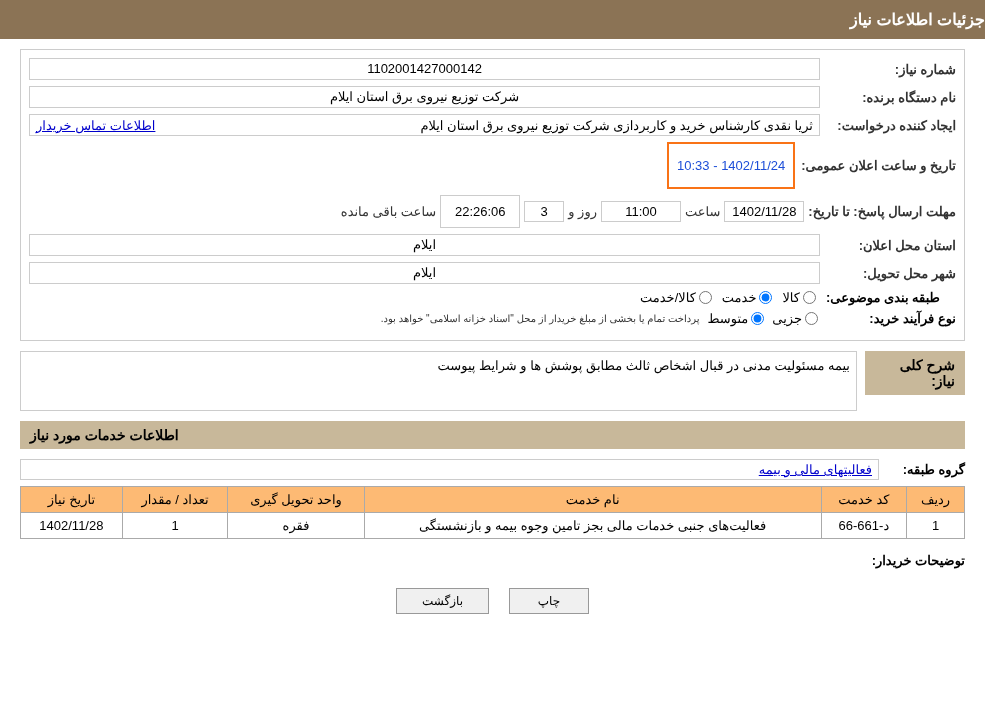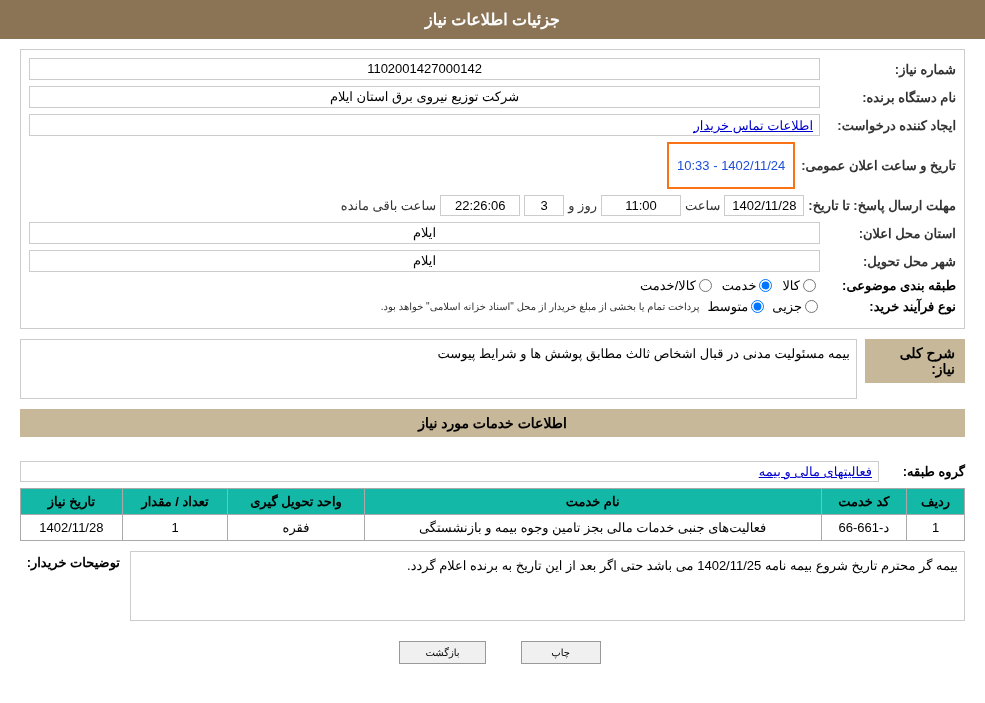--- a/index.html
+++ b/index.html
@@ -12,21 +12,21 @@
     .page-wrapper {
       width: 985px;
       min-height: 703px;
       background: #fff;
       margin: 0 auto;
     }
     
     .page-header {
       background: #8B7355;
       color: #fff;
-      text-align: center;
+      text-align: right;
       padding: 10px 0;
       font-size: 16px;
       font-weight: bold;
     }
     
     .main-content {
       padding: 10px 20px;
     }
     
     .info-section {
@@ -91,56 +91,56 @@
       background: #fff;
       min-width: 80px;
       text-align: center;
     }
     .deadline-small-label {
       color: #333;
       white-space: nowrap;
     }
     .remaining-box {
       border: 1px solid #ccc;
-      padding: 2px 6px;
+      padding: 8px 6px;
       background: #fff;
       min-width: 80px;
       text-align: center;
     }
     
     .radio-row {
       display: flex;
       align-items: center;
       gap: 10px;
       margin-bottom: 6px;
     }
     .radio-label {
       font-weight: bold;
       min-width: 130px;
-      text-align: right;
+      text-align: left;
     }
     .radio-item {
       display: flex;
       align-items: center;
       gap: 3px;
     }
     
     .contact-link {
       color: #0000cc;
       text-decoration: underline;
       cursor: pointer;
     }
     
     .section-header {
       background: #c8b89a;
       padding: 6px 10px;
       font-weight: bold;
       font-size: 14px;
-      margin: 8px 0 24px 0;
-      text-align: center;
+      margin: 8px 0 10px 0;
+      text-align: left;
     }
     
     .text-area {
       width: 100%;
       border: 1px solid #ccc;
       padding: 6px;
       min-height: 60px;
       font-family: Tahoma, Arial, sans-serif;
       font-size: 13px;
       resize: none;
@@ -163,25 +163,25 @@
       min-width: 80px;
     }
     
     .data-table {
       width: 100%;
       border-collapse: collapse;
       margin-bottom: 10px;
       font-size: 13px;
     }
     .data-table th {
-      background: #14b8a6;
+      background: #fdba74;
       border: 1px solid #aaa;
       padding: 5px 8px;
       text-align: center;
-      font-weight: bold;
+      font-weight: normal;
     }
     .data-table td {
       border: 1px solid #aaa;
       padding: 5px 8px;
       text-align: center;
     }
     .data-table tr:nth-child(even) td {
       background: #f9f9f9;
     }
     
@@ -203,23 +203,22 @@
       justify-content: center;
       gap: 20px;
       margin: 20px 0 10px 0;
     }
     .btn {
       padding: 5px 25px;
       border: 1px solid #999;
       background: #f0f0f0;
       cursor: pointer;
       font-family: Tahoma, Arial, sans-serif;
-      font-size: 10px;
+      font-size: 12px;
       min-width: 80px;
-      margin-left: 15px;
     }
     .purchase-type-row {
       display: flex;
       align-items: center;
       gap: 8px;
       margin-bottom: 6px;
     }
     .purchase-type-label {
       font-weight: bold;
       min-width: 130px;
@@ -248,20 +247,21 @@
       </div>
 
       <div class="info-row">
         <span class="info-label">نام دستگاه برنده:</span>
         <div class="info-value wide">شرکت توزیع نیروی برق استان ایلام</div>
       </div>
 
       <div class="info-row">
         <span class="info-label">ایجاد کننده درخواست:</span>
         <div class="info-value wide" style="display:flex; justify-content:space-between; align-items:center;">
+          <span>ثریا نقدی کارشناس خرید و کاربردازی شرکت توزیع نیروی برق استان ایلام</span>
           <span class="contact-link">اطلاعات تماس خریدار</span>
         </div>
       </div>
 
       <div class="announce-row">
         <span class="info-label">تاریخ و ساعت اعلان عمومی:</span>
         <div class="announce-date">1402/11/24 - 10:33</div>
       </div>
 
       <div class="deadline-row">
@@ -349,23 +349,20 @@
       <td>فعالیت‌های جنبی خدمات مالی بجز تامین وجوه بیمه و بازنشستگی</td>
       <td>فقره</td>
       <td>1</td>
       <td>1402/11/28</td>
     </tr>
           </tbody>
       </table>
     </div>
 
     <div class="buyer-desc-section">
-      <div style="border:1px solid #ccc; padding:6px; min-height:70px; background:#fff; flex:1; text-align:right; direction:rtl;">
-        <span>بیمه گر محترم تاریخ شروع بیمه نامه 1402/11/25 می باشد حتی اگر بعد از این تاریخ به برنده اعلام گردد.</span>
-      </div>
       <span class="buyer-desc-label">توضیحات خریدار:</span>
     </div>
 
     <div class="button-row">
       <button class="btn">چاپ</button>
       <button class="btn">بازگشت</button>
     </div>
 
   </div>
 </div>

